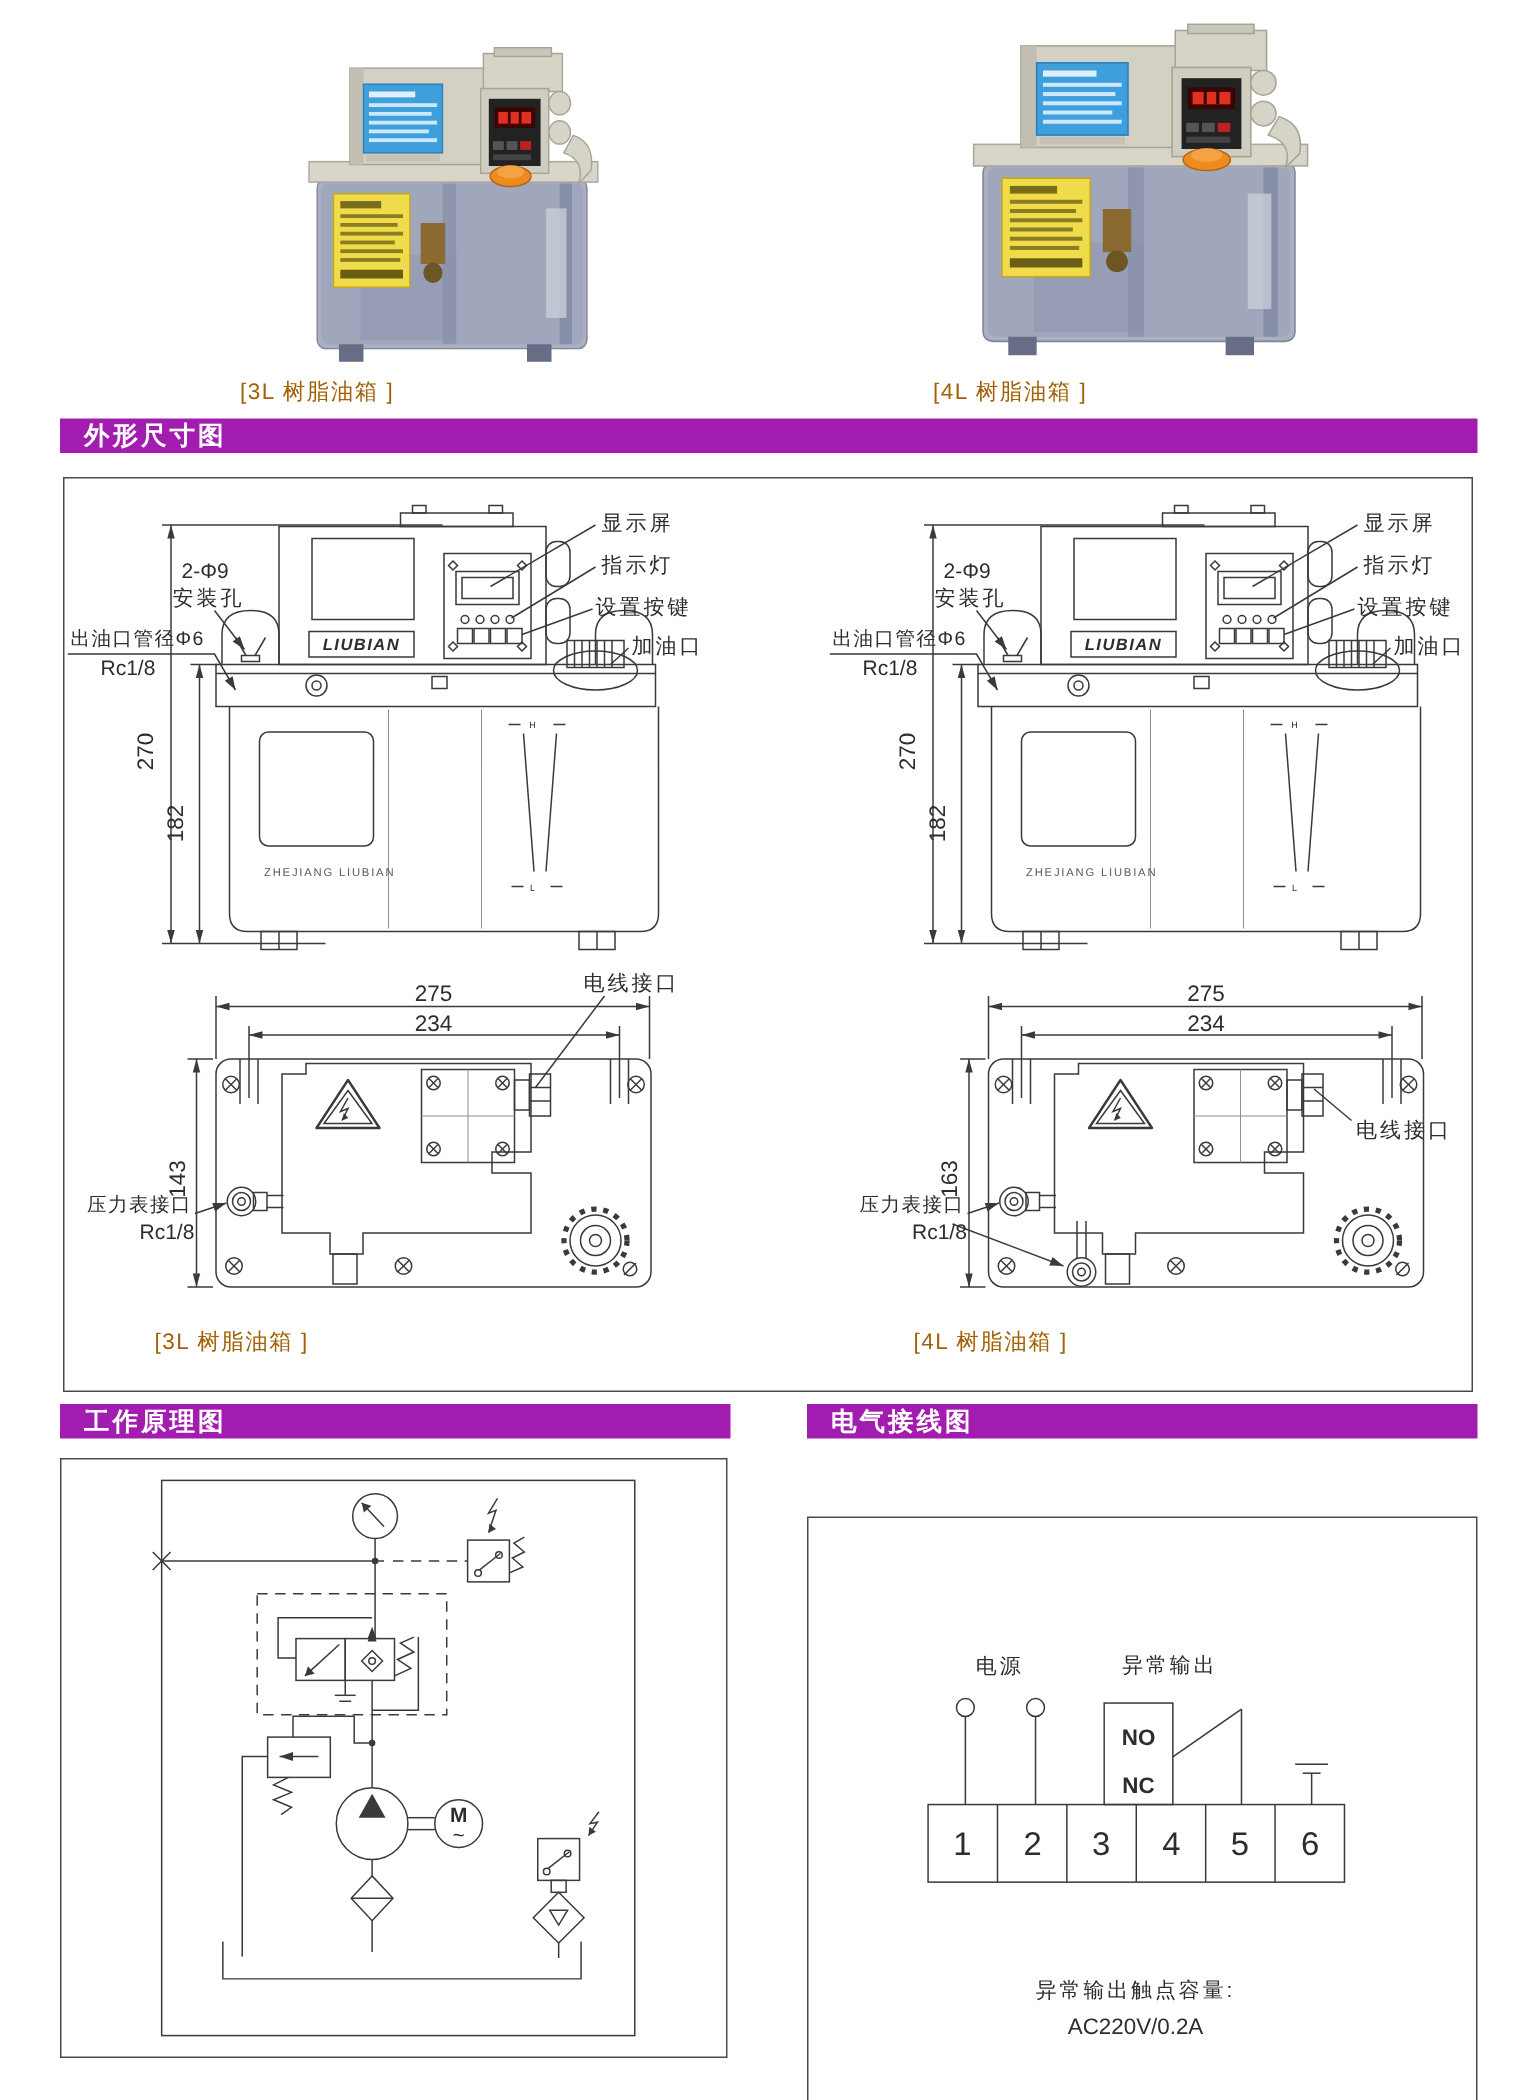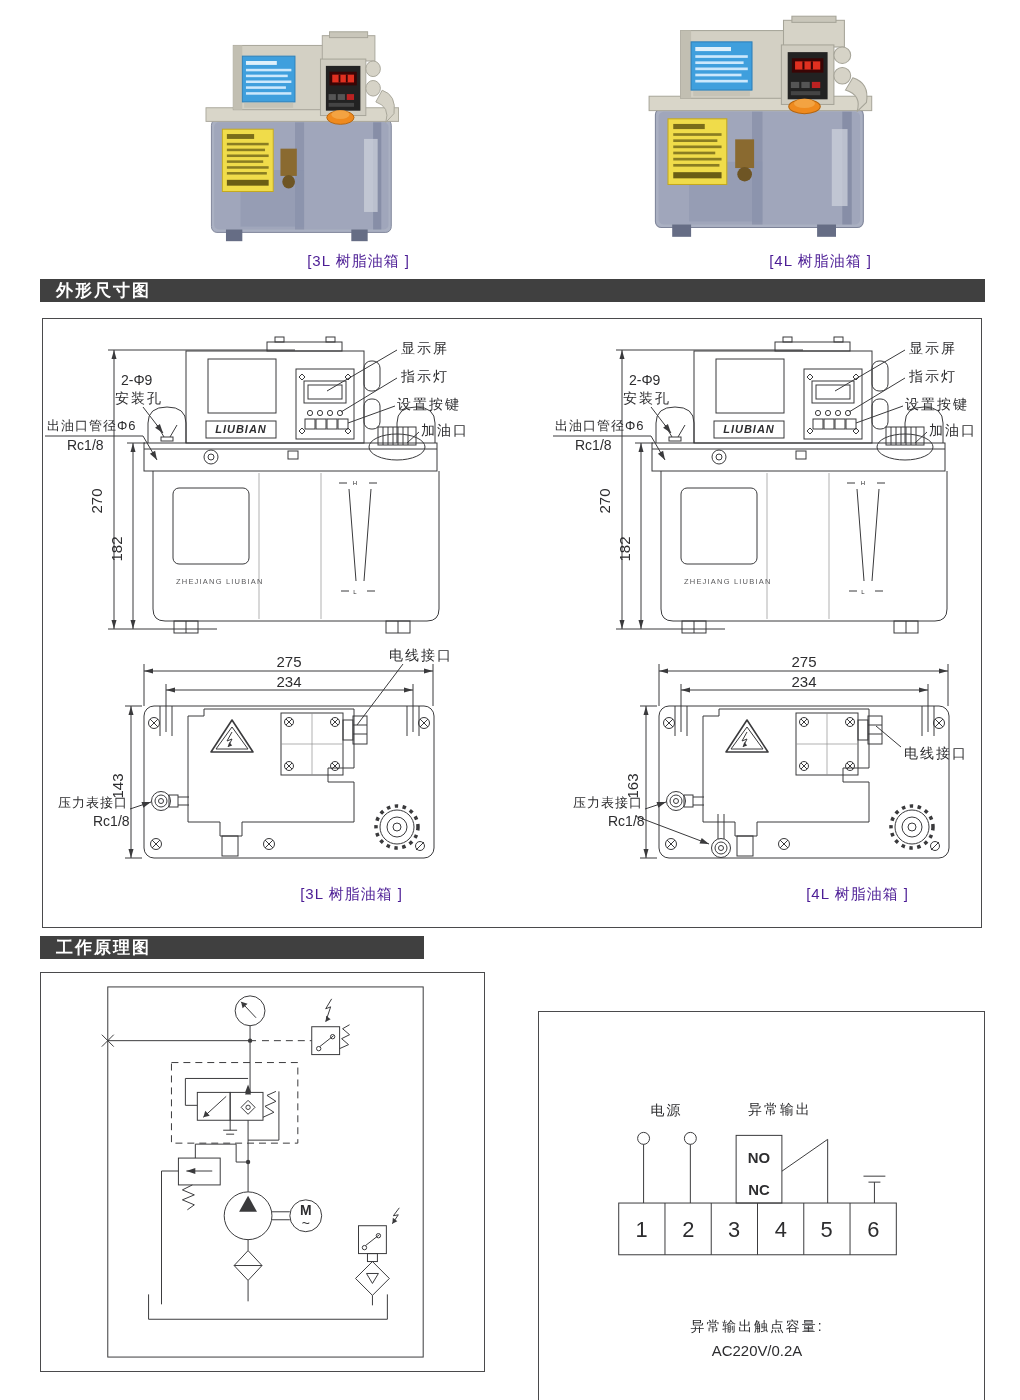--- a/index.html
+++ b/index.html
@@ -1,22 +1,22 @@
 <!DOCTYPE html>
 <html><head>
 <meta charset="utf-8">
 <style>
   html,body{margin:0;padding:0;background:#fff;}
   #page{position:relative;width:1020px;height:1400px;background:#fff;overflow:hidden;
         font-family:"Liberation Sans","DejaVu Sans",sans-serif;color:#2d2d2f;}
   .abs{position:absolute;}
-  .secbar{position:absolute;height:23px;background:#404040;color:#fff;font-size:17px;
+  .secbar{position:absolute;height:23px;background:#a21caf;color:#fff;font-size:17px;
           font-weight:bold;letter-spacing:2px;line-height:23px;padding-left:16px;box-sizing:border-box;}
   .panel{position:absolute;border:1px solid #4a4a4c;background:#fff;overflow:hidden;}
-  .caption{position:absolute;font-size:15px;color:#4c1d95;text-align:right;letter-spacing:1px;}
+  .caption{position:absolute;font-size:15px;color:#a16207;text-align:left;letter-spacing:1px;}
   
   .ln{stroke:#3a3a3c;stroke-width:1;fill:none;}
   .ln2{stroke:#3a3a3c;stroke-width:1.6;fill:none;stroke-linejoin:round;}
   .thin{stroke:#8f8f91;stroke-width:0.7;fill:none;}
   .dsh{stroke:#3a3a3c;stroke-width:1;fill:none;stroke-dasharray:7 5;}
   .fil{fill:#3a3a3c;stroke:none;}
   text{fill:#2d2d2f;font-family:"Liberation Sans","DejaVu Sans",sans-serif;}
   .cjk{font-size:14px;letter-spacing:2px;}
   .cjk13{font-size:13px;letter-spacing:1px;}
   .t14{font-size:14px;}
@@ -474,21 +474,22 @@
       <text class="t15" transform="rotate(-90 67 140)" x="67" y="140" text-anchor="middle">163</text>
       <text class="cjk" x="333" y="112">电线接口</text>
       <text class="cjk13" x="2" y="161">压力表接口</text>
       <text class="t14" x="37" y="180">Rc1/8</text>
     </svg>
 
     <div class="caption" style="left:60px;top:566px;width:300px">[3L 树脂油箱 ]</div>
     <div class="caption" style="left:566px;top:566px;width:300px">[4L 树脂油箱 ]</div>
   </div>
 
-  <div class="secbar" style="left:40px;top:936px;width:384px">工作原理图</div>
+  <div class="secbar" style="left:40px;top:936px;width:447px">工作原理图</div>
+  <div class="secbar" style="left:538px;top:936px;width:447px">电气接线图</div>
 
   <div class="panel" style="left:40px;top:972px;width:443px;height:398px">
     <svg class="abs" style="left:0;top:0" width="441" height="396" viewBox="0 0 443 398">
       <rect x="67" y="14" width="317" height="372" class="ln"></rect>
       <g class="ln">
 
         <line x1="61" y1="62" x2="73" y2="74"></line>
           <line x1="73" y1="62" x2="61" y2="74"></line>
         <line x1="67" y1="68" x2="216" y2="68"></line>
 

